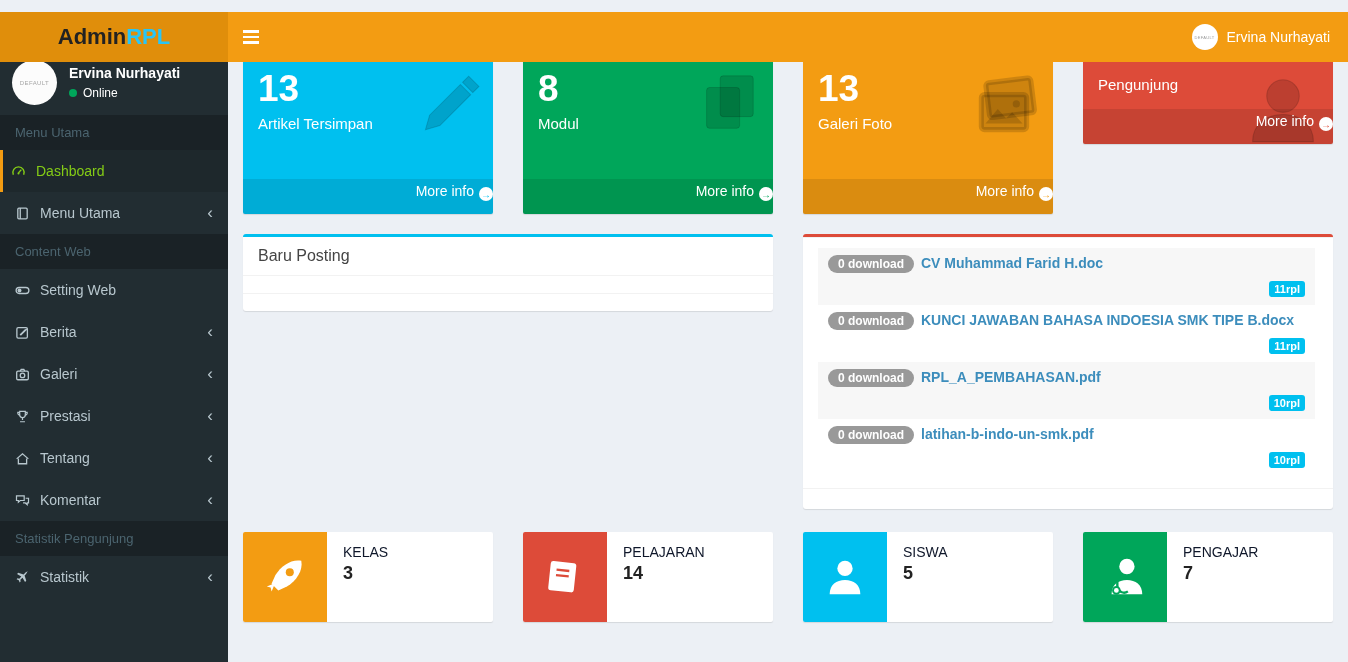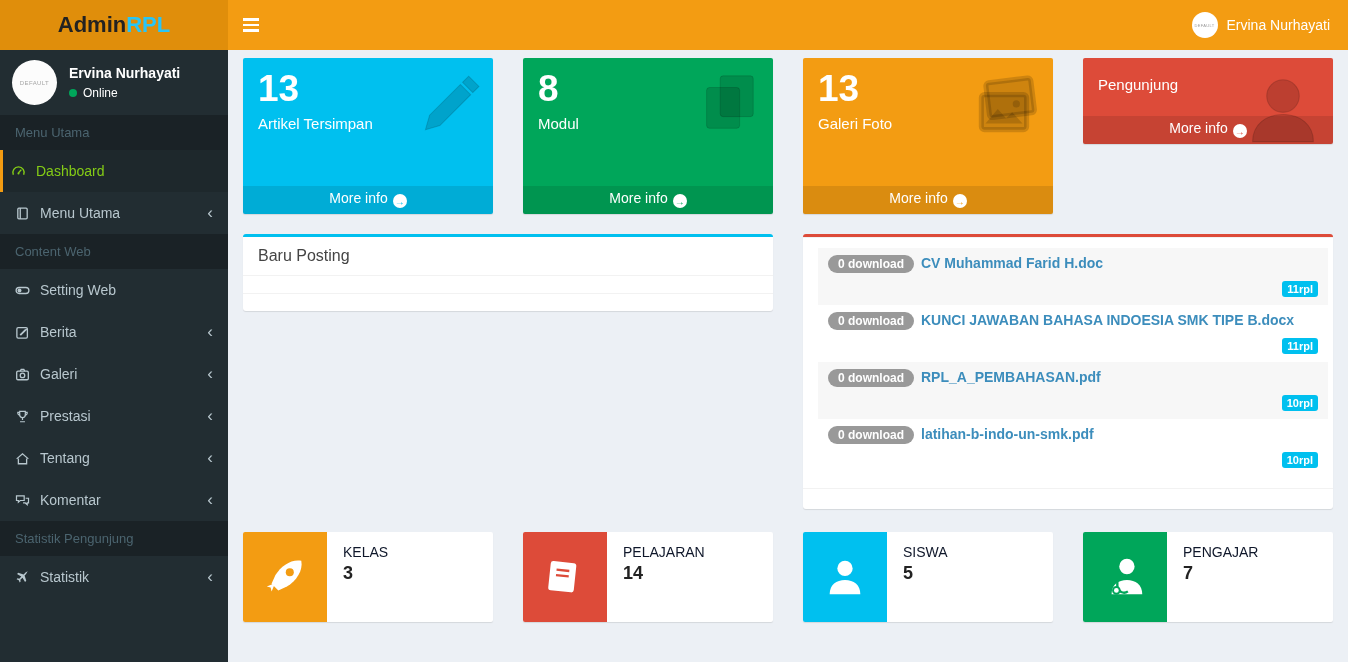--- a/index.html
+++ b/index.html
@@ -1,20 +1,20 @@
 <!DOCTYPE html>
 <html><head>
 <meta charset="utf-8">
 <style>
   * { box-sizing: border-box; margin: 0; padding: 0; }
   html,body { width:1348px; height:662px; overflow:hidden; }
   body { font-family:"Liberation Sans", sans-serif; background:#ecf0f5; font-size:14px; }
 
   
-  .navbar { position:fixed; top:0; left:0; width:1348px; height:50px; background:#f39c12; display:flex; z-index:50; }
+  .navbar { position:fixed; top:12px; left:0; width:1348px; height:50px; background:#f39c12; display:flex; z-index:50; }
   .logo { width:228px; height:50px; background:#e08e0b; display:flex; align-items:center; justify-content:center; font-size:22px; font-weight:bold; cursor:pointer; }
   .logo .admin { color:#222; }
   .logo .rpl { color:#29c5f6; }
   .nav-rest { flex:1; display:flex; align-items:center; }
   .hamburger { width:45px; height:50px; display:flex; flex-direction:column; align-items:center; justify-content:center; gap:3px; cursor:pointer; }
   .hamburger .bar { width:16px; height:2.5px; background:#fff; }
   .nav-user { margin-left:auto; height:50px; display:flex; align-items:center; gap:9px; padding:0 18px; color:#fff; cursor:pointer; }
   .avatar-sm { width:26px; height:26px; border-radius:50%; background:#fff; color:#9a9a9a; font-size:4px; display:flex; align-items:center; justify-content:center; letter-spacing:.3px; }
 
   
@@ -46,33 +46,33 @@
 
   
   .small-box { position:relative; border-radius:2px; color:#fff; height:156px; display:flex; flex-direction:column; overflow:hidden; box-shadow:0 1px 1px rgba(0,0,0,.1); }
   .small-box.short { height:86px; }
   .sb-aqua { background:#00c0ef; } .sb-green { background:#00a65a; } .sb-yellow { background:#f39c12; } .sb-red { background:#dd4b39; }
   .sb-inner { position:relative; z-index:2; padding:10px 15px; }
   .sb-num { font-size:37px; font-weight:bold; line-height:1.15; }
   .sb-label { font-size:15px; margin-top:4px; }
   .sb-icon { position:absolute; right:12px; top:12px; z-index:1; }
   .sb-icon svg { fill:rgba(0,0,0,0.15); stroke:rgba(0,0,0,0.15); }
-  .sb-footer { position:relative; z-index:3; margin-top:auto; background:rgba(0,0,0,0.1); text-align:center; padding:4px 0 6px 0; font-size:14px; color:#fff; cursor:pointer; }
+  .sb-footer { position:relative; z-index:3; margin-top:auto; background:rgba(0,0,0,0.1); text-align:right; padding:4px 0 13px 0; font-size:14px; color:#fff; cursor:pointer; }
   .mi-arrow { display:inline-flex; width:14px; height:14px; border-radius:50%; background:#fff; align-items:center; justify-content:center; margin-left:5px; vertical-align:-2px; font-size:10px; font-weight:bold; }
   .sb-aqua .mi-arrow { color:#00c0ef; } .sb-green .mi-arrow { color:#00a65a; }
   .sb-yellow .mi-arrow { color:#f39c12; } .sb-red .mi-arrow { color:#dd4b39; }
 
   
   .panel { background:#fff; border-radius:3px; box-shadow:0 1px 1px rgba(0,0,0,.1); border-top:3px solid; }
   .panel.accent-aqua { border-top-color:#00c0ef; }
   .panel.accent-red { border-top-color:#dd4b39; }
   .panel-title { padding:10px 15px; font-size:16px; color:#444; }
   .panel-divider { border-top:1px solid #f2f2f2; }
   .empty-row { height:18px; border-top:1px solid #f2f2f2; }
-  .hm-list { padding:10px 5px 12px 15px; }
+  .hm-list { padding:10px 18px 12px 15px; }
   .hm-item { padding:7px 10px 8px 10px; }
   .hm-item.alt { background:#f7f7f7; }
   .pill { display:inline-block; background:#999; color:#fff; font-size:12px; font-weight:bold; border-radius:10px; padding:2px 10px; }
   .fname { color:#3c8dbc; font-weight:bold; font-size:14px; margin-left:7px; cursor:pointer; }
   .badge-line { text-align:right; margin-top:7px; }
   .badge { display:inline-block; background:#00c0ef; color:#fff; font-size:11px; font-weight:bold; border-radius:3px; padding:2px 5px; }
   .panel-footer { height:21px; border-top:1px solid #f2f2f2; }
 
   
   .info-box { background:#fff; height:90px; display:flex; border-radius:2px; box-shadow:0 1px 1px rgba(0,0,0,.1); }

